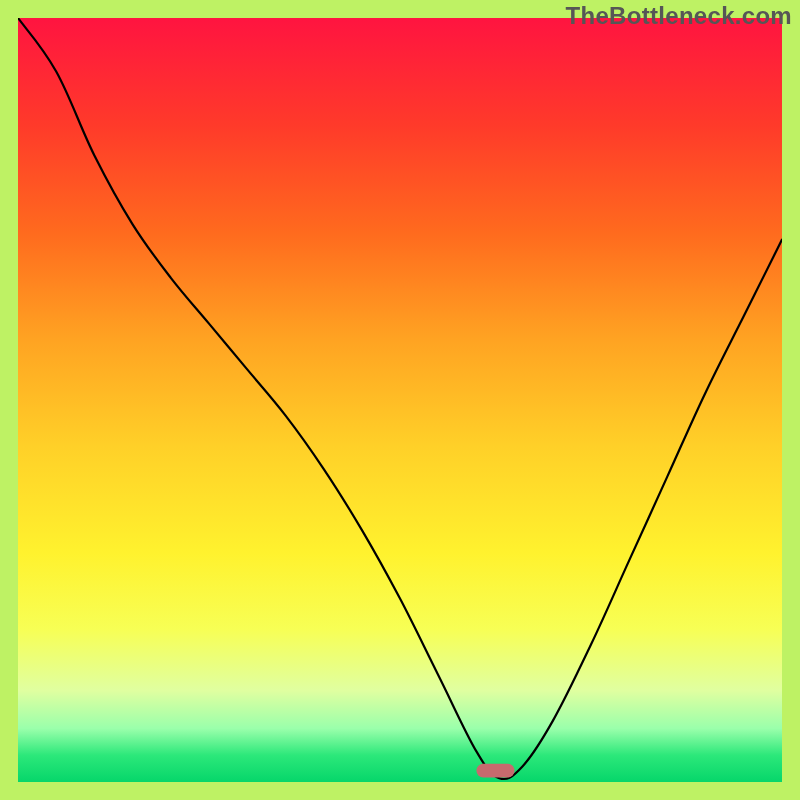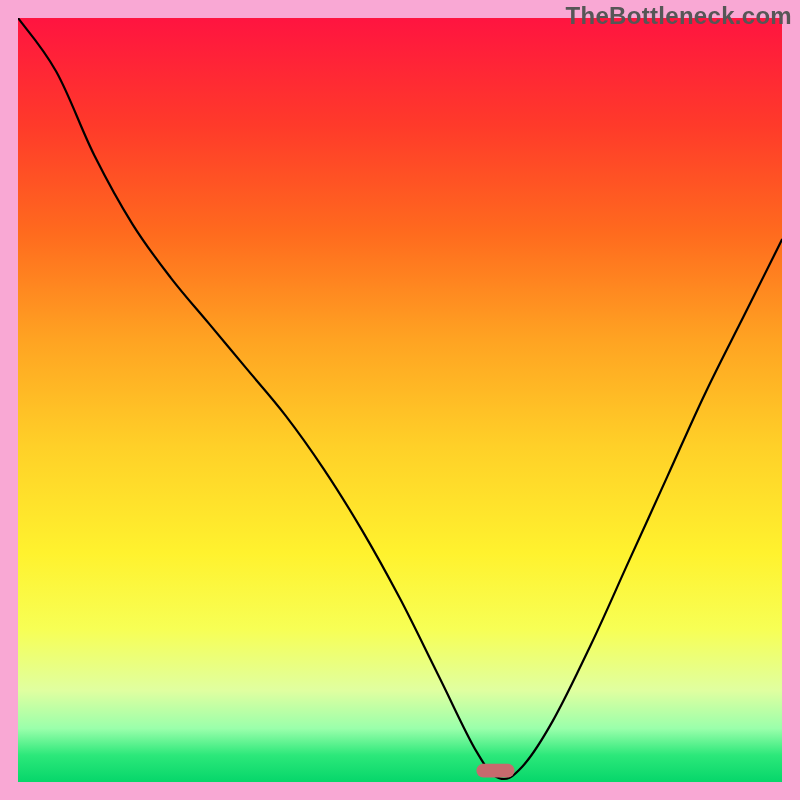--- a/index.html
+++ b/index.html
@@ -7,21 +7,21 @@
     padding: 0;
     width: 800px;
     height: 800px;
     overflow: hidden;
     background: #fff;
   }
   .frame {
     position: relative;
     width: 800px;
     height: 800px;
-    background: #f9a8d4;
+    background: #bef264;
   }
   .watermark {
     position: absolute;
     top: 2px;
     right: 8px;
     font-family: Arial, Helvetica, sans-serif;
     font-size: 24px;
     font-weight: 600;
     color: #565656;
     letter-spacing: 0.3px;

